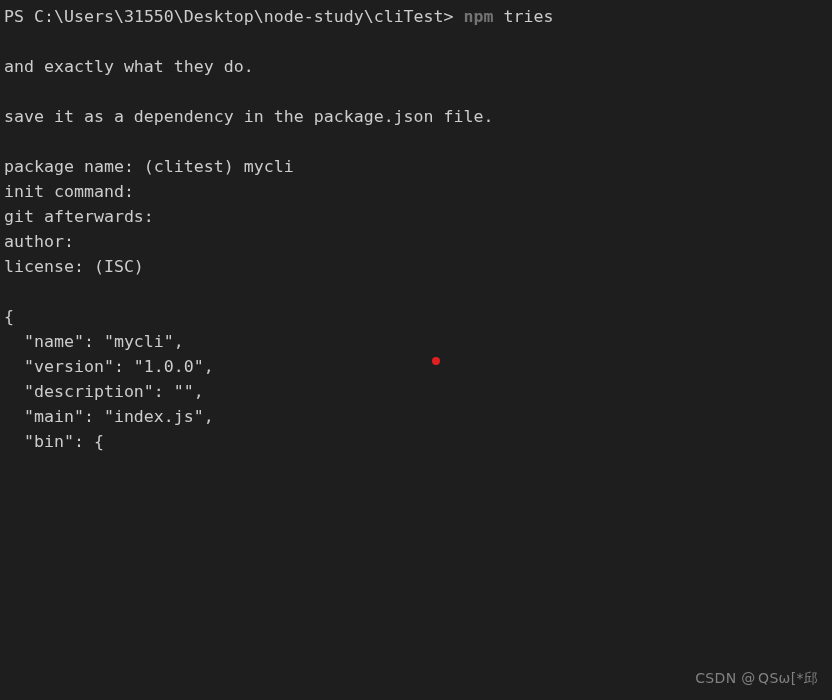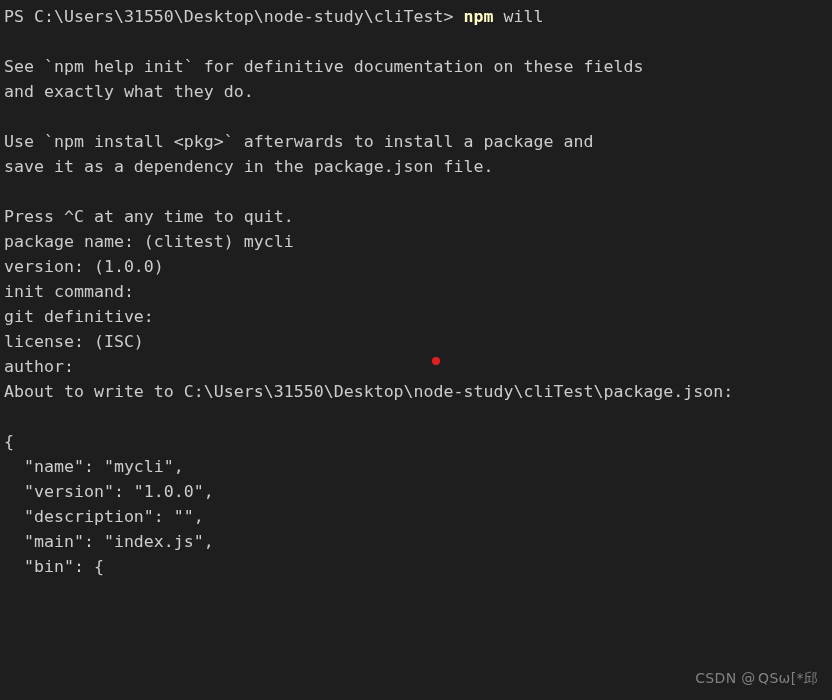--- a/index.html
+++ b/index.html
@@ -29,21 +29,21 @@
     line-height: 25px;
     height: 25px;
     color: #cccccc;
     white-space: pre;
     letter-spacing: 0px;
   }
   .line.blank {
     height: 25px;
   }
   .tok-cmd {
-    color: #fef9c3;
+    color: #737373;
     font-weight: bold;
   }
   #cursor-dot {
     position: absolute;
     width: 8px;
     height: 8px;
     border-radius: 50%;
     background: #e02020;
     left: 432px;
     top: 357px;
@@ -59,38 +59,33 @@
     white-space: pre;
     opacity: 0.92;
     text-align: center;
   }
 </style>
 </head>
 <body>
 
 <div id="terminal">
 
-  <div class="line"><span>PS </span><span>C:\Users\31550\Desktop\node-study\cliTest</span><span>&gt; </span><span class="tok-cmd">npm</span><span> will</span></div>
+  <div class="line"><span>PS </span><span>C:\Users\31550\Desktop\node-study\cliTest</span><span>&gt; </span><span class="tok-cmd">npm</span><span> tries</span></div>
 
   <div id="output-lines">
       <div class="line blank"></div>
-      <div class="line">See `npm help init` for definitive documentation on these fields</div>
       <div class="line">and exactly what they do.</div>
       <div class="line blank"></div>
-      <div class="line">Use `npm install &lt;pkg&gt;` afterwards to install a package and</div>
       <div class="line">save it as a dependency in the package.json file.</div>
       <div class="line blank"></div>
-      <div class="line">Press ^C at any time to quit.</div>
       <div class="line">package name: (clitest) mycli</div>
-      <div class="line">version: (1.0.0)</div>
       <div class="line">init command:</div>
-      <div class="line">git definitive:</div>
+      <div class="line">git afterwards:</div>
+      <div class="line">author:</div>
       <div class="line">license: (ISC)</div>
-      <div class="line">author:</div>
-      <div class="line">About to write to C:\Users\31550\Desktop\node-study\cliTest\package.json:</div>
       <div class="line blank"></div>
       <div class="line">{</div>
       <div class="line">  "name": "mycli",</div>
       <div class="line">  "version": "1.0.0",</div>
       <div class="line">  "description": "",</div>
       <div class="line">  "main": "index.js",</div>
       <div class="line">  "bin": {</div>
     </div>
 
   <div id="cursor-dot"></div>

